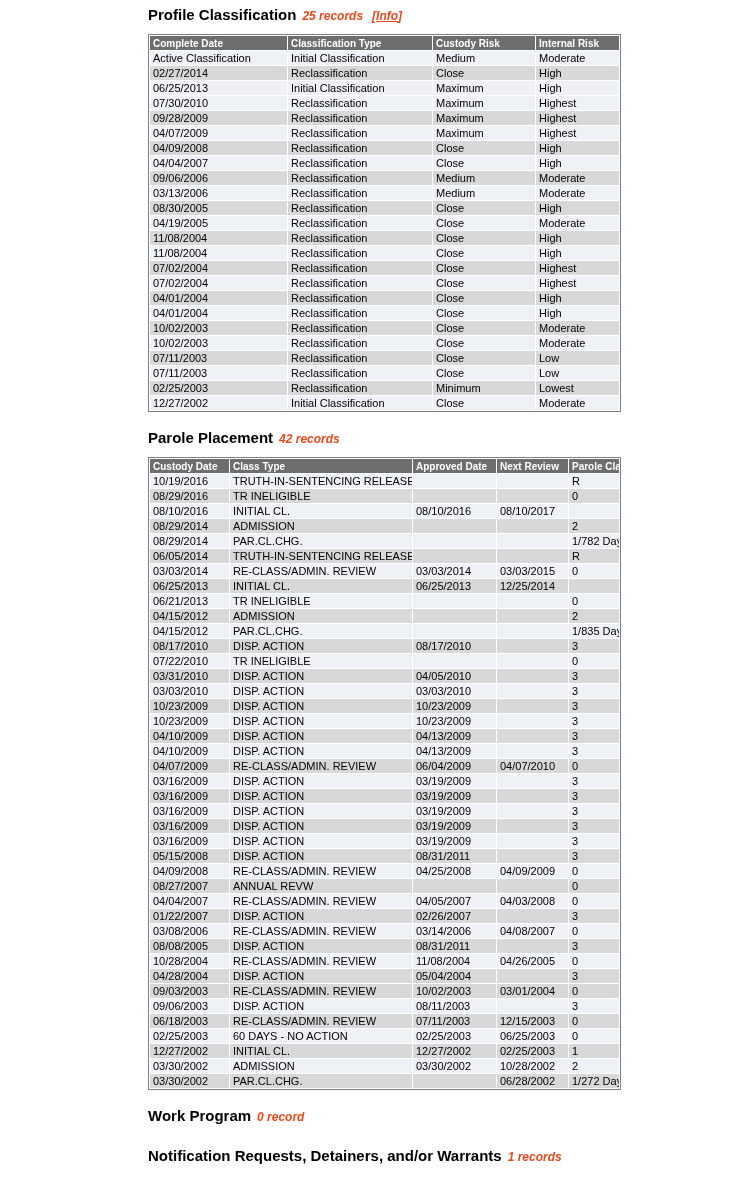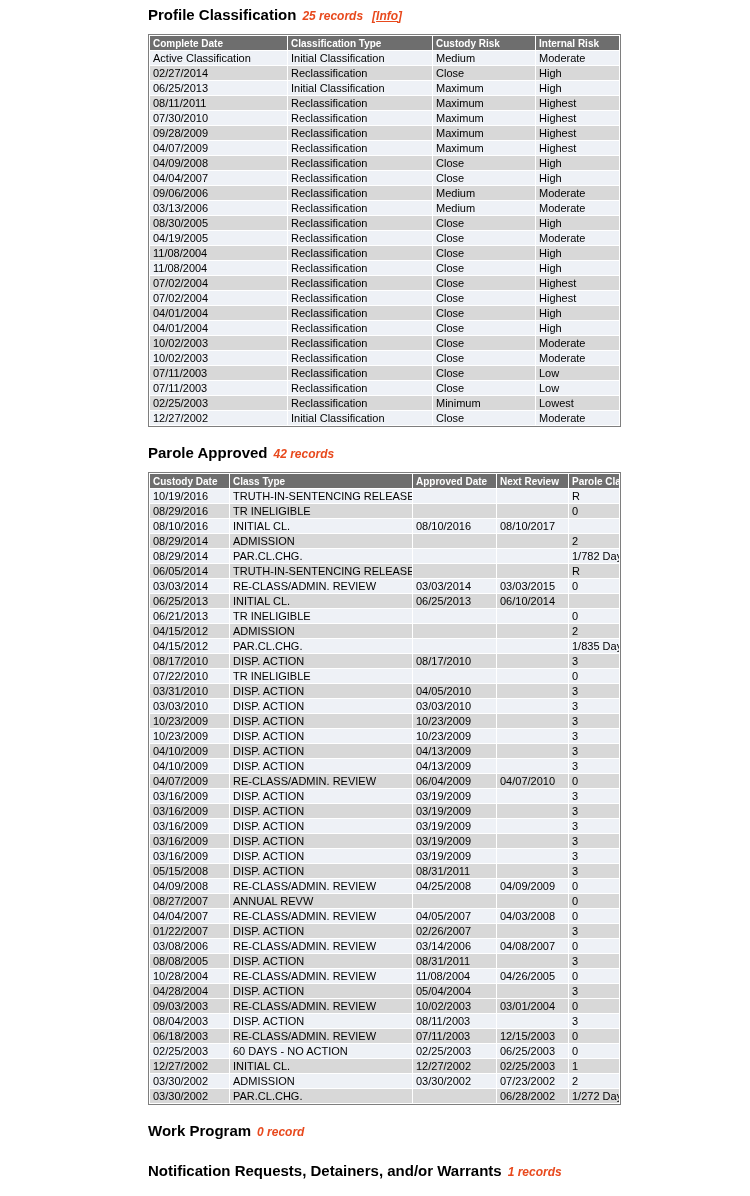--- a/index.html
+++ b/index.html
@@ -111,26 +111,20 @@
             <td>Reclassification</td>
             <td>Close</td>
             <td>High</td>
           </tr>
           <tr class="odd">
             <td>06/25/2013</td>
             <td>Initial Classification</td>
             <td>Maximum</td>
             <td>High</td>
           </tr>
-          <tr class="even">
-            <td>08/11/2011</td>
-            <td>Reclassification</td>
-            <td>Maximum</td>
-            <td>Highest</td>
-          </tr>
           <tr class="odd">
             <td>07/30/2010</td>
             <td>Reclassification</td>
             <td>Maximum</td>
             <td>Highest</td>
           </tr>
           <tr class="even">
             <td>09/28/2009</td>
             <td>Reclassification</td>
             <td>Maximum</td>
@@ -250,21 +244,21 @@
             <td>Close</td>
             <td>Moderate</td>
           </tr>
         </tbody>
       </table>
   </section>
 
 
   <section>
     <h2 class="section-title">
-      <span>Parole Approved</span><span class="count">42 records</span>
+      <span>Parole Placement</span><span class="count">42 records</span>
     </h2>
     <table class="tbl t-parole">
         <thead>
           <tr>
             <th>Custody Date</th>
             <th>Class Type</th>
             <th>Approved Date</th>
             <th>Next Review</th>
             <th>Parole Class</th>
           </tr>
@@ -316,21 +310,21 @@
             <td>03/03/2014</td>
             <td>RE-CLASS/ADMIN. REVIEW</td>
             <td>03/03/2014</td>
             <td>03/03/2015</td>
             <td>0</td>
           </tr>
           <tr class="even">
             <td>06/25/2013</td>
             <td>INITIAL CL.</td>
             <td>06/25/2013</td>
-            <td>06/10/2014</td>
+            <td>12/25/2014</td>
             <td></td>
           </tr>
           <tr class="odd">
             <td>06/21/2013</td>
             <td>TR INELIGIBLE</td>
             <td></td>
             <td></td>
             <td>0</td>
           </tr>
           <tr class="even">
@@ -509,21 +503,21 @@
             <td>3</td>
           </tr>
           <tr class="even">
             <td>09/03/2003</td>
             <td>RE-CLASS/ADMIN. REVIEW</td>
             <td>10/02/2003</td>
             <td>03/01/2004</td>
             <td>0</td>
           </tr>
           <tr class="odd">
-            <td>08/04/2003</td>
+            <td>09/06/2003</td>
             <td>DISP. ACTION</td>
             <td>08/11/2003</td>
             <td></td>
             <td>3</td>
           </tr>
           <tr class="even">
             <td>06/18/2003</td>
             <td>RE-CLASS/ADMIN. REVIEW</td>
             <td>07/11/2003</td>
             <td>12/15/2003</td>
@@ -540,21 +534,21 @@
             <td>12/27/2002</td>
             <td>INITIAL CL.</td>
             <td>12/27/2002</td>
             <td>02/25/2003</td>
             <td>1</td>
           </tr>
           <tr class="odd">
             <td>03/30/2002</td>
             <td>ADMISSION</td>
             <td>03/30/2002</td>
-            <td>07/23/2002</td>
+            <td>10/28/2002</td>
             <td>2</td>
           </tr>
           <tr class="even">
             <td>03/30/2002</td>
             <td>PAR.CL.CHG.</td>
             <td></td>
             <td>06/28/2002</td>
             <td>1/272 Day(s)</td>
           </tr>
         </tbody>

